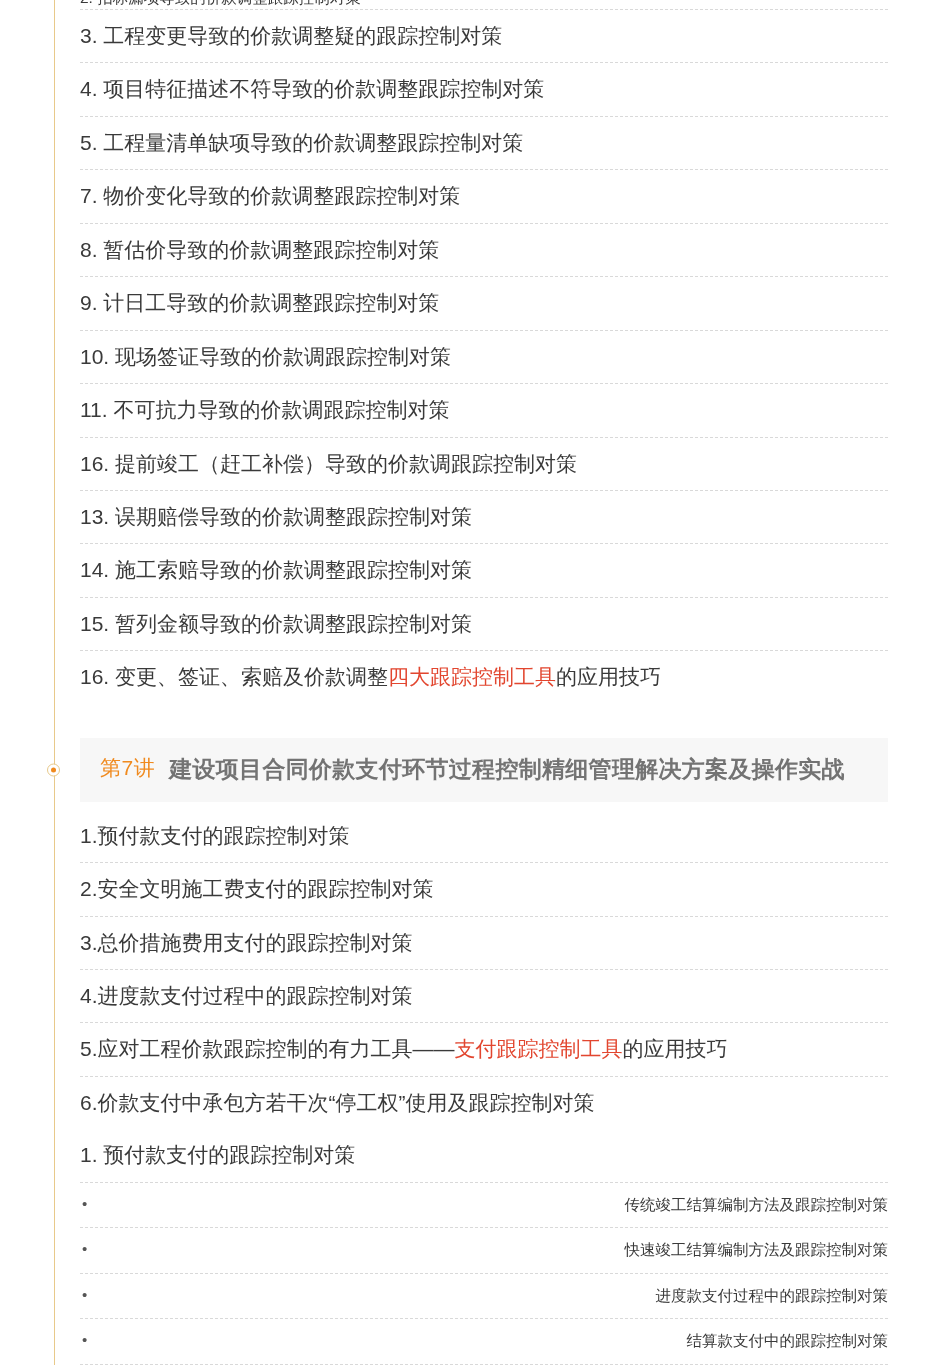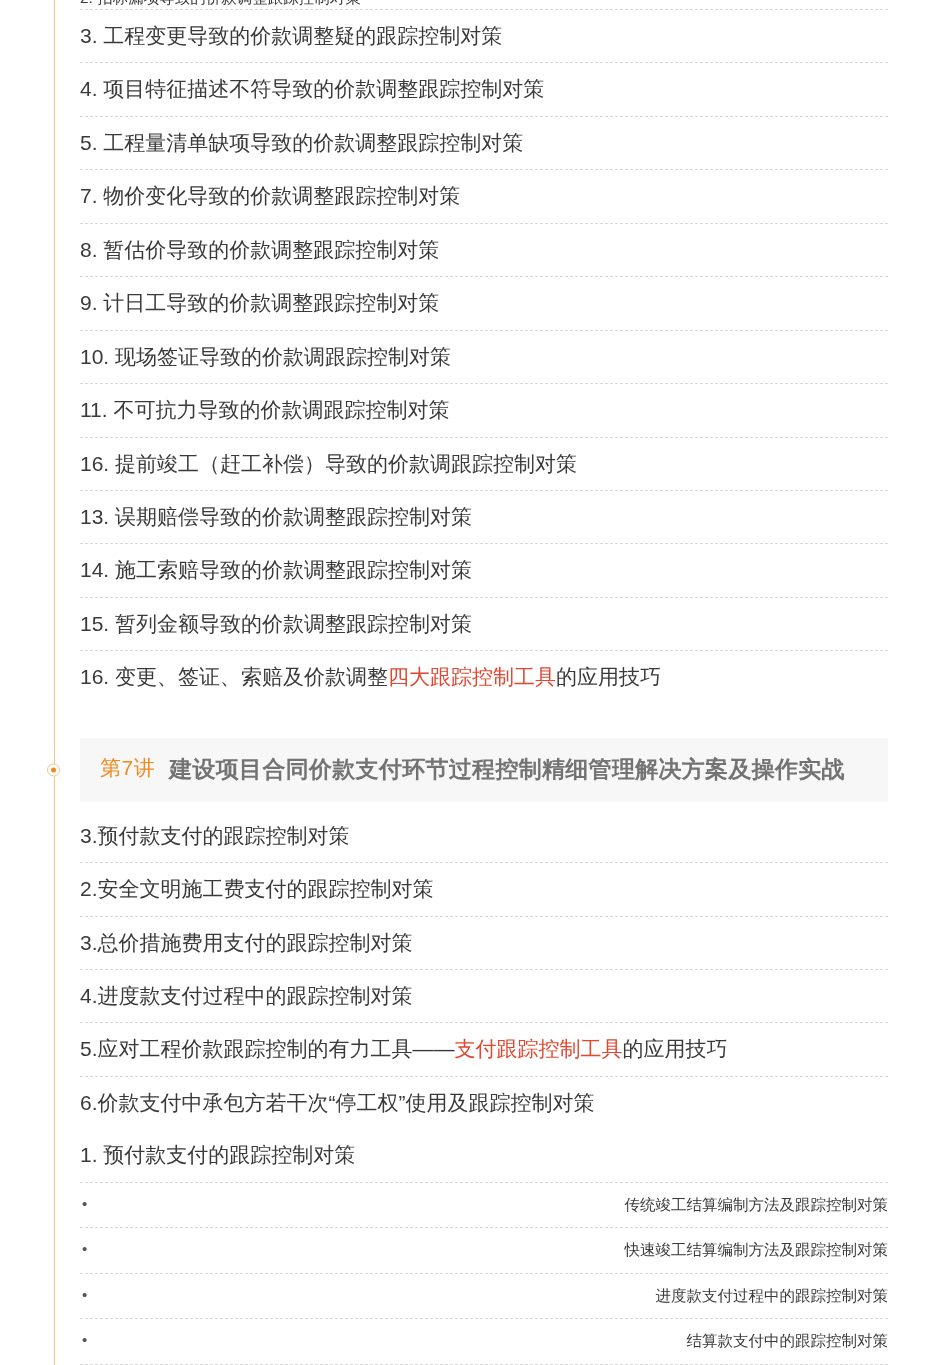--- a/index.html
+++ b/index.html
@@ -162,21 +162,21 @@
   <div class="item-row nodash">
     <span>16. 变更、签证、索赔及价款调整</span><span class="hl-red">四大跟踪控制工具</span><span>的应用技巧</span>
   </div>
 
   <div class="section-head">
     <span class="node-dot"></span>
     <span class="section-num">第7讲</span>
     <span class="section-title">建设项目合同价款支付环节过程控制精细管理解决方案及操作实战</span>
   </div>
 
-  <div class="item-row"><span>3.预付款支付的跟踪控制对策</span></div>
+  <div class="item-row"><span>1.预付款支付的跟踪控制对策</span></div>
   <div class="item-row"><span>2.安全文明施工费支付的跟踪控制对策</span></div>
   <div class="item-row"><span>3.总价措施费用支付的跟踪控制对策</span></div>
   <div class="item-row"><span>4.进度款支付过程中的跟踪控制对策</span></div>
   <div class="item-row">
     <span>5.应对工程价款跟踪控制的有力工具——</span><span class="hl-red">支付跟踪控制工具</span><span>的应用技巧</span>
   </div>
   <div class="item-row nodash"><span>6.价款支付中承包方若干次“停工权”使用及跟踪控制对策</span></div>
 
 
   <div class="item-row"><span>1. 预付款支付的跟踪控制对策</span></div>

